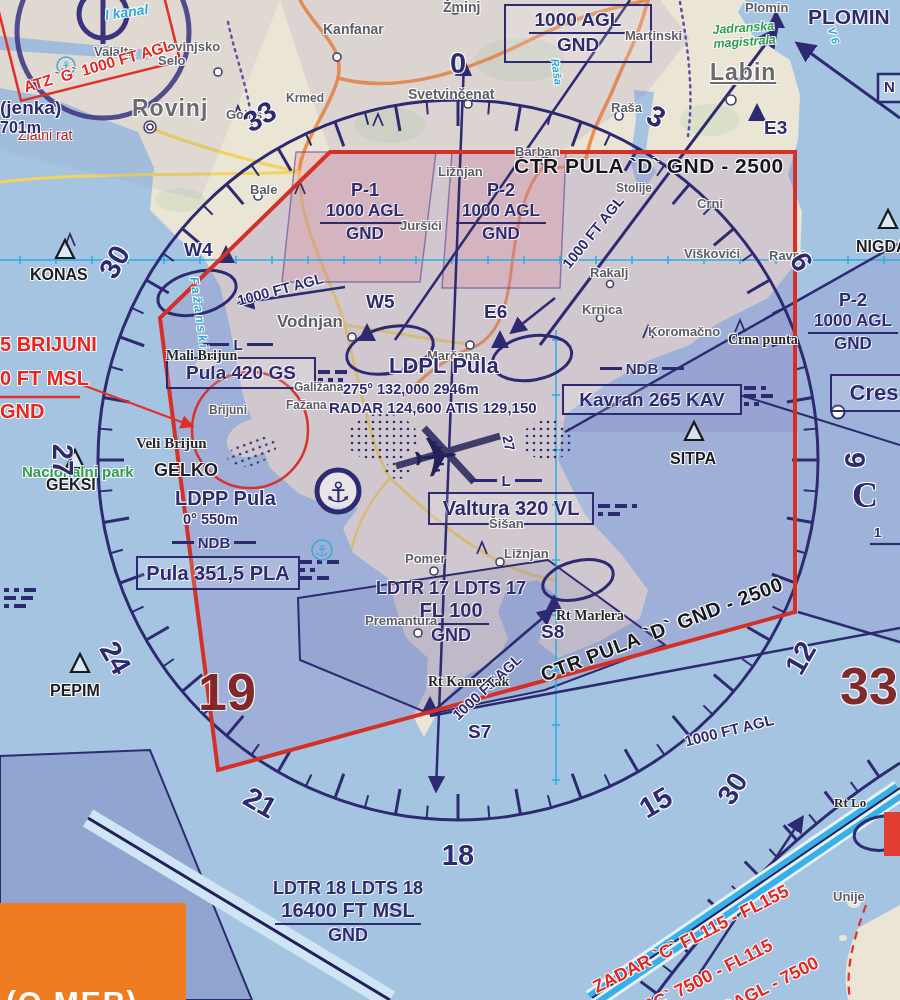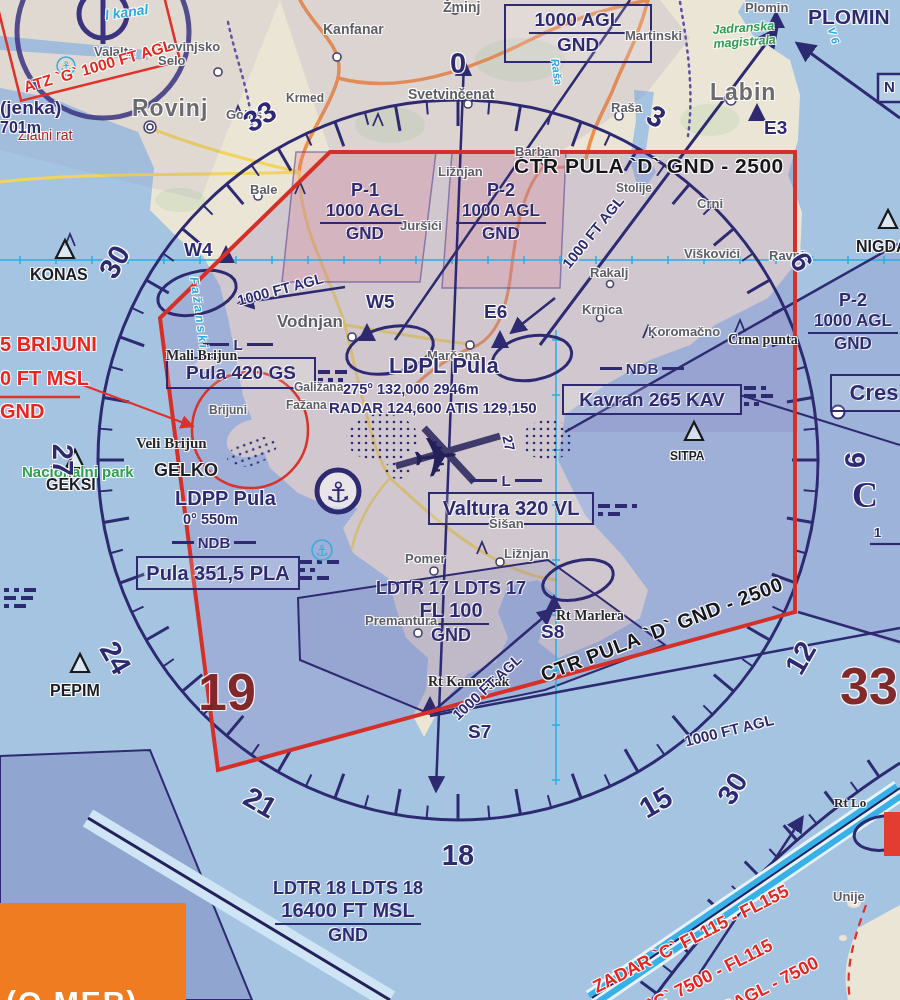--- a/index.html
+++ b/index.html
@@ -466,21 +466,21 @@
     <div class="lb town" style="left: 286px; top: 92px; font-size: 12px;">Krmed</div>
     <div class="lb town" style="left: 323px; top: 22px; font-size: 14px;">Kanfanar</div>
     <div class="lb town" style="left: 443px; top: 0px; font-size: 14px;">Žminj</div>
     <div class="lb town" style="left: 408px; top: 87px; font-size: 14px;">Svetvinčenat</div>
     <div class="lb town" style="left: 438px; top: 165px; font-size: 13px;">Ližnjan</div>
     <div class="lb town" style="left: 400px; top: 219px; font-size: 13px;">Juršići</div>
     <div class="lb town" style="left: 515px; top: 145px; font-size: 13px;">Barban</div>
     <div class="lb town" style="left: 616px; top: 182px; font-size: 12px;">Stolije</div>
     <div class="lb town" style="left: 625px; top: 29px; font-size: 13px;">Martinski</div>
     <div class="lb town" style="left: 745px; top: 1px; font-size: 13px;">Plomin</div>
-    <div class="lb townlg" style="left: 710px; top: 80px; font-size: 23px;">Labin</div>
+    <div class="lb townlg" style="left: 710px; top: 60px; font-size: 23px; text-decoration: underline;">Labin</div>
     <div class="lb town" style="left: 611px; top: 101px; font-size: 13px;">Raša</div>
     <div class="lb town" style="left: 590px; top: 266px; font-size: 13px;">Rakalj</div>
     <div class="lb town" style="left: 684px; top: 247px; font-size: 13px;">Viškovići</div>
     <div class="lb town" style="left: 769px; top: 249px; font-size: 13px;">Ravni</div>
     <div class="lb town" style="left: 697px; top: 197px; font-size: 13px;">Crni</div>
     <div class="lb town" style="left: 582px; top: 303px; font-size: 13px;">Krnica</div>
     <div class="lb town" style="left: 648px; top: 325px; font-size: 13px;">Koromačno</div>
     <div class="lb townmd" style="left: 277px; top: 313px; font-size: 17px;">Vodnjan</div>
     <div class="lb town" style="left: 427px; top: 329px; font-size: 13px; margin-top: 20px;">Marčana</div>
     <div class="lb town" style="left: 294px; top: 381px; font-size: 12px;">Galižana</div>
@@ -504,21 +504,21 @@
     <div class="lb nav" style="left: 366px; top: 292px; font-size: 19px;">W5</div>
     <div class="lb nav" style="left: 484px; top: 302px; font-size: 19px;">E6</div>
     <div class="lb nav" style="left: 764px; top: 118px; font-size: 19px;">E3</div>
     <div class="lb nav" style="left: 452px; top: 722px; font-size: 19px; padding-left: 16px;">S7</div>
     <div class="lb nav" style="left: 541px; top: 622px; font-size: 19px;">S8</div>
     <div class="lb nav" style="left: 808px; top: 6px; font-size: 21px;">PLOMIN</div>
     <div class="lb blk" style="left: 154px; top: 461px; font-size: 18px;">GELKO</div>
     <div class="lb blk" style="left: 30px; top: 266px; font-size: 16px;">KONAS</div>
     <div class="lb blk" style="left: 46px; top: 476px; font-size: 16px;">GEKSI</div>
     <div class="lb blk" style="left: 50px; top: 682px; font-size: 16px;">PEPIM</div>
-    <div class="lb blk" style="left: 670px; top: 450px; font-size: 12px;">SITPA</div>
+    <div class="lb blk" style="left: 670px; top: 450px; font-size: 16px;">SITPA</div>
     <div class="lb blk" style="left: 856px; top: 238px; font-size: 16px;">NIGDA</div>
     <div class="lb nav" style="left: 884px; top: 79px; font-size: 15px;">N</div>
     <div class="lb bigc" style="left: 852px; top: 476px; font-size: 36px;">C</div>
     <div class="lb nav" style="left: 874px; top: 526px; font-size: 13px;">1</div>
     <div class="lb nav" style="left: 514px; top: 434px; font-size: 14px; transform: rotate(78deg);">27</div>
     <div class="lb nav" style="left: 389px; top: 354px; font-size: 22px;">LDPL Pula</div>
     <div class="lb nav" style="left: 343px; top: 382px; font-size: 14.5px;">275°  132,000  2946m</div>
     <div class="lb nav" style="left: 329px; top: 400px; font-size: 15px;">RADAR 124,600 ATIS 129,150</div>
     <div class="lb nav" style="left: 175px; top: 488px; font-size: 20px;">LDPP Pula</div>
     <div class="lb nav" style="left: 183px; top: 512px; font-size: 14.5px;">0°      550m</div>

